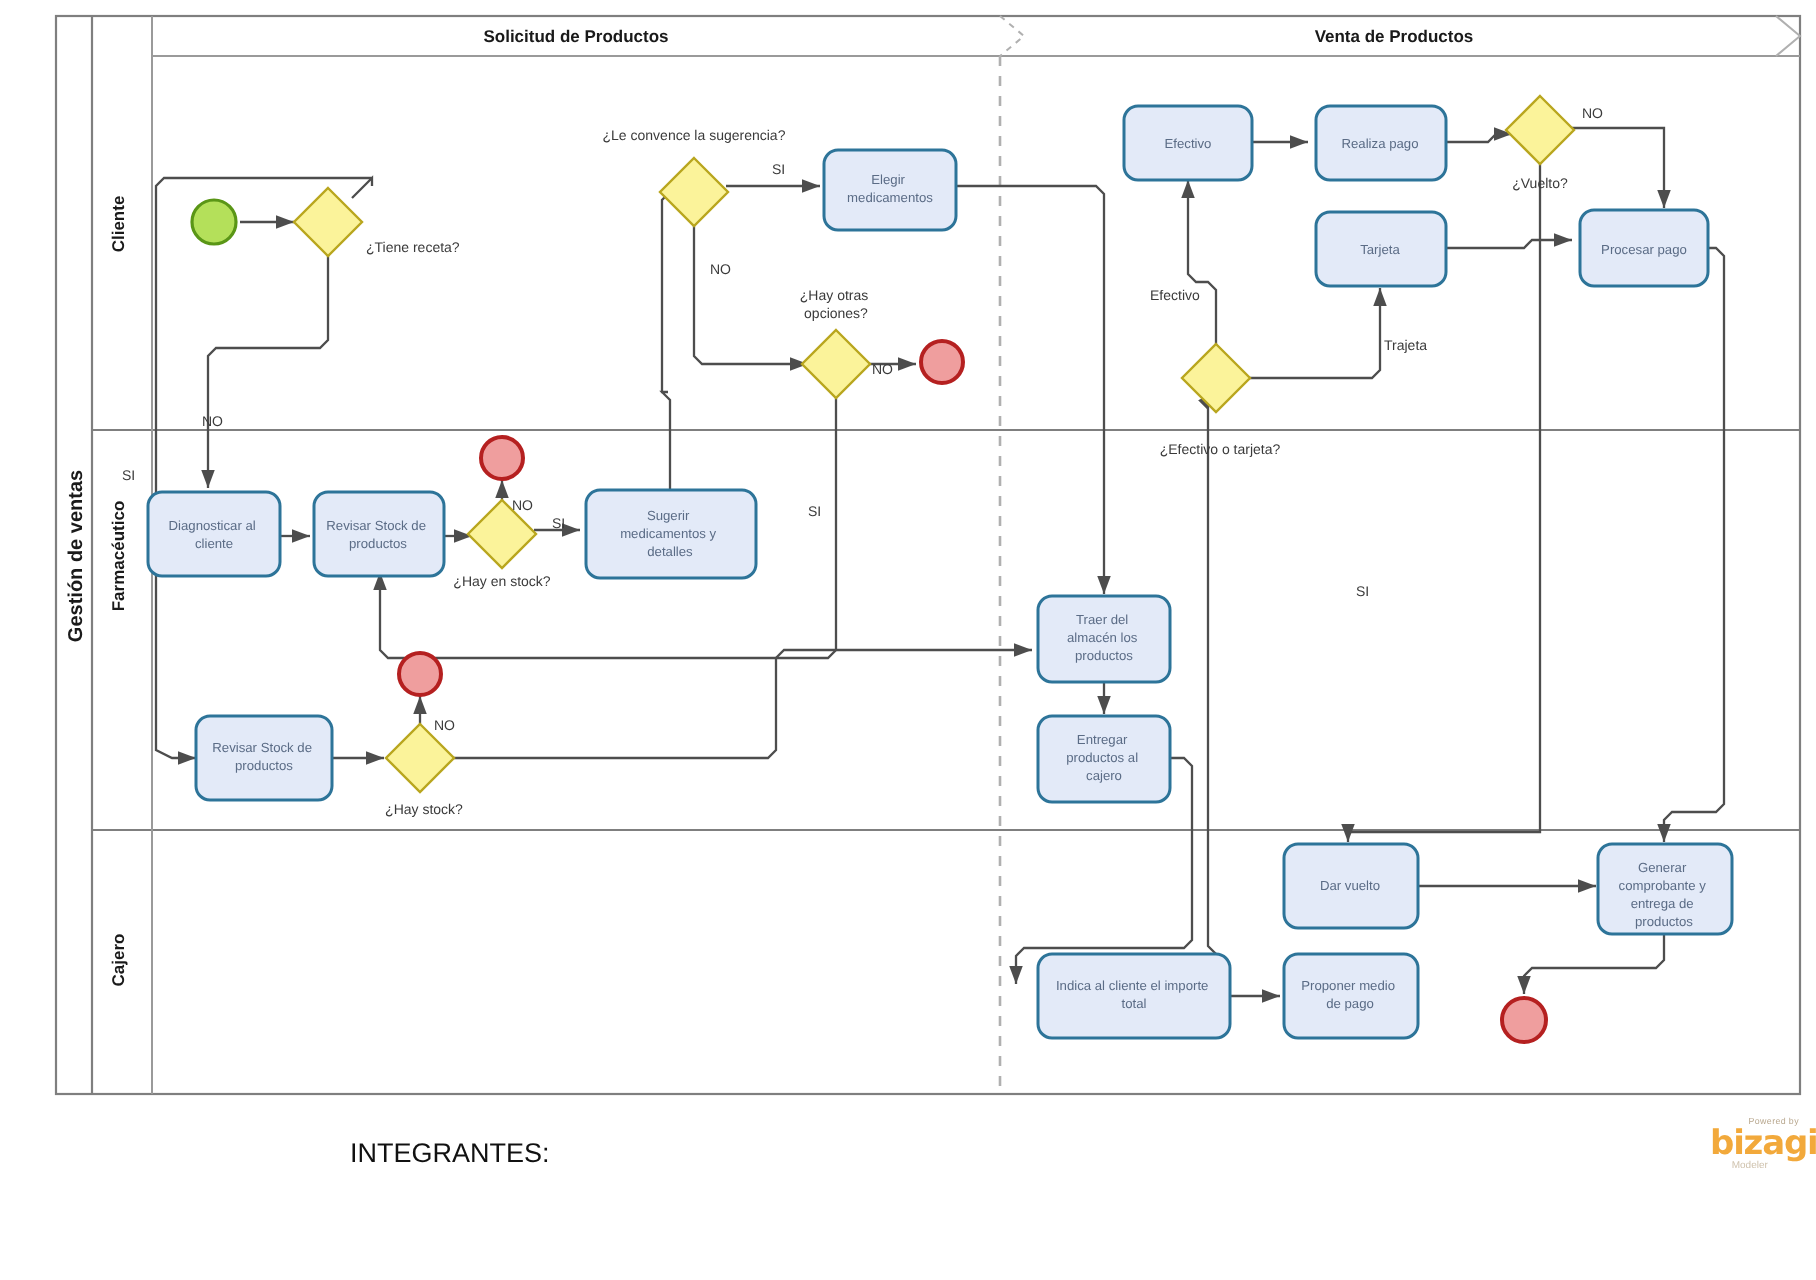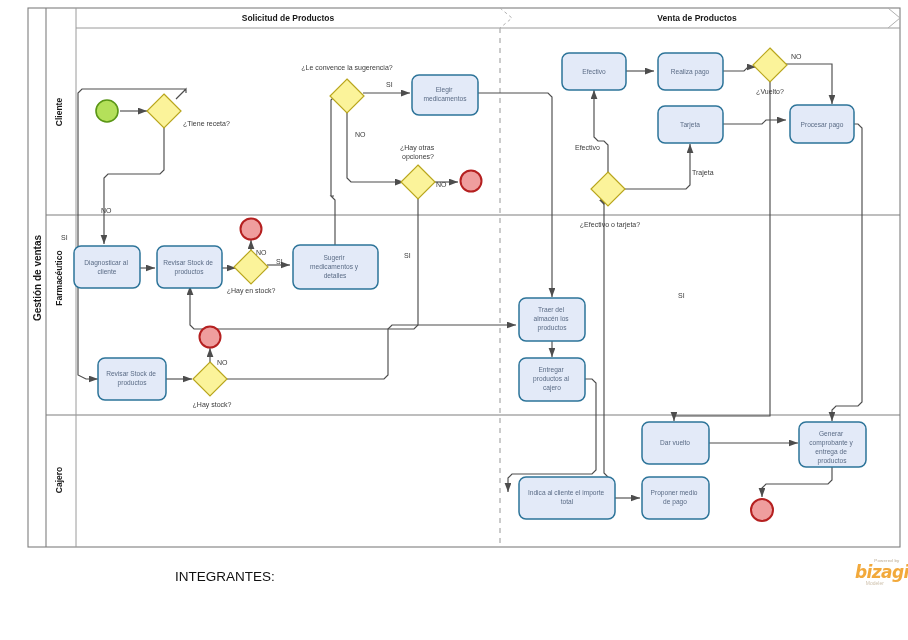--- a/index.html
+++ b/index.html
@@ -16,21 +16,21 @@
   .flow-label{font-size:7px;fill:#3a3a3a;}
   .gw-label{font-size:7px;fill:#3a3a3a;}
 
   .integrantes{position:absolute;left:160px;top:550px;
       font-size:13.5px;color:#111;line-height:1.32;white-space:pre;}
   .integrantes .ind{padding-left:32px;display:block;}
 
   .logo{position:absolute;left:855px;top:558px;text-align:center;}
   .logo .pw{font-size:4.4px;color:#b9a88f;letter-spacing:.2px;margin:0 0 1px 10px;}
   .logo .bz{font-size:17px;color:#f2a93b;font-weight:bold;letter-spacing:-.6px;
-            line-height:1;font-family:"DejaVu Sans",sans-serif;font-style:italic;}
+            line-height:1;font-family:"DejaVu Sans",sans-serif;}
   .logo .md{font-size:5px;color:#cfc2ad;margin-left:-14px;margin-top:-1px;}
 </style>
 </head>
 <body>
 
 <div id="stage">
 
   <svg class="diagram" viewBox="0 0 908 640">
     <defs>
       <marker id="arrow" markerWidth="9" markerHeight="9" refX="8" refY="3" orient="auto" markerUnits="strokeWidth">

